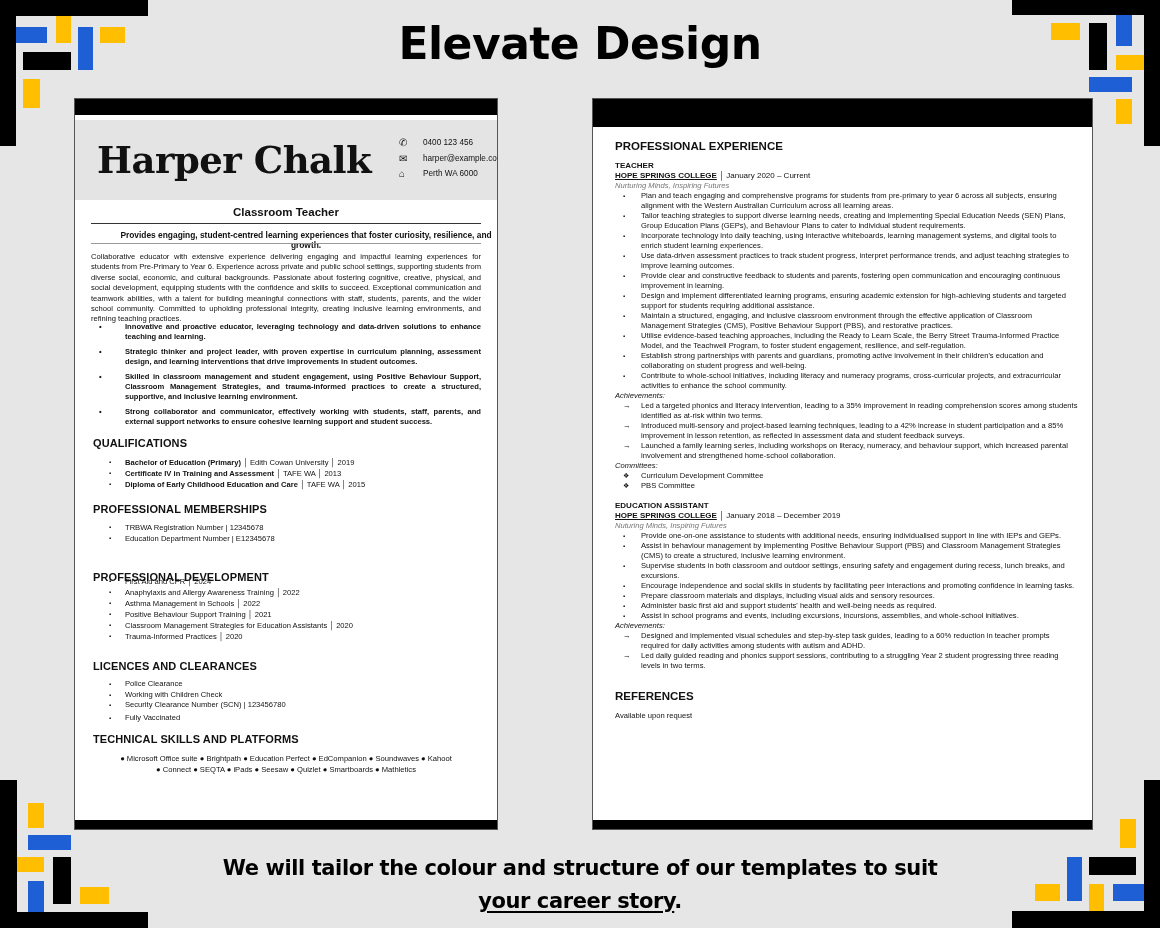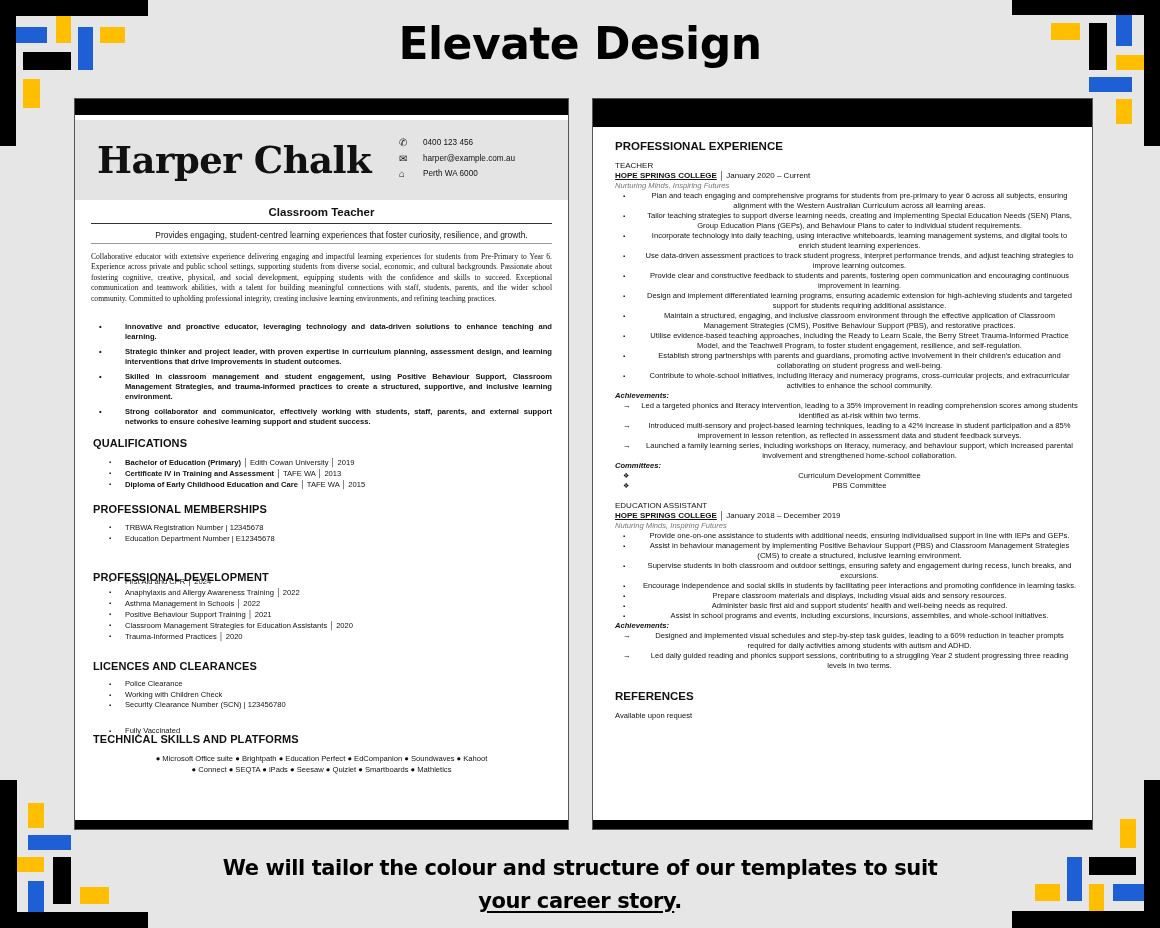--- a/index.html
+++ b/index.html
@@ -11,52 +11,52 @@
   .blu { background: #1f5fd6; }
   .yel { background: #ffbf00; }
 
   .title { position: absolute; left: 0; right: 0; top: 18px; text-align: center; font-family: "DejaVu Sans", sans-serif; font-weight: bold; font-size: 44px; letter-spacing: -0.5px; color: #000; }
 
   .page { position: absolute; background: #fff; border: 1px solid #555; overflow: hidden; }
   .page .topbar { position: absolute; left: 0; right: 0; top: 0; height: 16px; background: #000; }
   .page .botbar { position: absolute; left: 0; right: 0; bottom: 0; height: 9px; background: #000; }
 
   
-  #p1 { left: 74px; top: 98px; width: 495px; height: 732px; }
+  #p1 { left: 74px; top: 98px; width: 424px; height: 732px; }
   .hdr { position: absolute; left: 0; right: 0; top: 21px; height: 80px; background: #e4e4e4; }
   .name { position: absolute; left: 22px; top: 18px; font-family: "DejaVu Serif", serif; font-weight: bold; font-size: 37px; letter-spacing: -0.5px; color: #111; }
   .contacts { position: absolute; left: 324px; top: 15px; font-size: 8.2px; line-height: 15.5px; }
   .contacts .row { display: flex; align-items: center; }
   .contacts .ic { width: 24px; font-size: 10px; }
   .role { position: absolute; left: 0; right: 0; top: 107px; text-align: center; font-weight: bold; font-size: 11.5px; }
   .rule { position: absolute; left: 16px; right: 16px; top: 124px; height: 1px; background: #333; }
-  .tagline { position: absolute; left: 0; right: 0; top: 131px; text-align: center; font-weight: normal; font-size: 8.4px; padding-left: 40px; }
+  .tagline { position: absolute; left: 0; right: 0; top: 131px; text-align: center; font-weight: bold; font-size: 8.4px; padding-left: 40px; }
   .rule2 { position: absolute; left: 16px; right: 16px; top: 144px; height: 1px; background: #999; }
-  .summary { position: absolute; left: 16px; right: 16px; top: 153px; font-size: 7.6px; line-height: 10.4px; text-align: justify; font-family: Liberation Serif, serif; }
+  .summary { position: absolute; left: 16px; right: 16px; top: 153px; font-size: 7.6px; line-height: 10.4px; text-align: justify; }
   .hl { position: absolute; left: 36px; right: 16px; top: 223px; font-size: 7.6px; line-height: 10.4px; text-align: justify; }
   .hl li { list-style: none; position: relative; margin-bottom: 4px; padding-left: 14px; font-weight: bold; }
   .hl li::before { content: "•"; position: absolute; left: -12px; }
   .sec-h { position: absolute; left: 18px; font-weight: bold; font-size: 11px; letter-spacing: 0.1px; }
   .blist { position: absolute; left: 50px; font-size: 7.6px; line-height: 11px; }
   .blist li { list-style: none; position: relative; }
   .blist li::before { content: "▪"; position: absolute; left: -16px; font-size: 6px; }
   .blist b { font-weight: bold; }
   .skills { position: absolute; left: 16px; right: 16px; top: 654px; text-align: center; font-size: 7.6px; line-height: 11px; }
 
   
   #p2 { left: 592px; top: 98px; width: 501px; height: 732px; }
   #p2 .topbar { height: 28px; }
   .r { position: absolute; left: 22px; right: 14px; font-size: 7.6px; line-height: 10px; }
   .r .sh { font-weight: bold; font-size: 11.5px; margin-bottom: 10px; }
-  .r .job { font-weight: normal; font-size: 8px; margin-top: 10px; }
+  .r .job { font-weight: bold; font-size: 8px; margin-top: 10px; }
   .r .co { font-size: 8px; }
   .r .co u { font-weight: bold; text-decoration: underline; }
   .r .motto { font-style: italic; color: #777; }
-  .r .it { font-style: italic; font-weight: bold; }
-  .r ul { margin-left: 26px; text-align: center; }
+  .r .it { font-style: italic; }
+  .r ul { margin-left: 26px; }
   .r li { list-style: none; position: relative; }
   .r li.sq::before { content: "▪"; position: absolute; left: -18px; font-size: 6px; }
   .r li.ar::before { content: "→"; position: absolute; left: -18px; }
   .r li.dm::before { content: "❖"; position: absolute; left: -18px; font-size: 7px; }
 
   .foot { position: absolute; left: 0; right: 0; top: 852px; text-align: center; font-family: "DejaVu Sans", sans-serif; font-weight: bold; font-size: 21px; line-height: 33px; color: #000; letter-spacing: -0.4px; }
   .foot u { text-underline-offset: 3px; }
 </style>
 </head>
 <body>
@@ -156,21 +156,21 @@
     <li>Positive Behaviour Support Training │ 2021</li>
     <li>Classroom Management Strategies for Education Assistants │ 2020</li>
     <li>Trauma-Informed Practices │ 2020</li>
   </ul>
 
   <div class="sec-h" style="top:561px">LICENCES AND CLEARANCES</div>
   <ul class="blist" style="top:580px;line-height:10.5px">
     <li>Police Clearance</li>
     <li>Working with Children Check</li>
     <li>Security Clearance Number (SCN) | 123456780</li>
-    <li style="margin-top:15px">Fully Vaccinated</li>
+    <li style="margin-top:2px">Fully Vaccinated</li>
   </ul>
 
   <div class="sec-h" style="top:634px">TECHNICAL SKILLS AND PLATFORMS</div>
   <div class="skills">
     <div>● Microsoft Office suite ● Brightpath ● Education Perfect ● EdCompanion ● Soundwaves ● Kahoot</div>
     <div>● Connect ● SEQTA ● iPads ● Seesaw ● Quizlet ● Smartboards ● Mathletics</div>
   </div>
   <div class="botbar"></div>
 </div>
 

